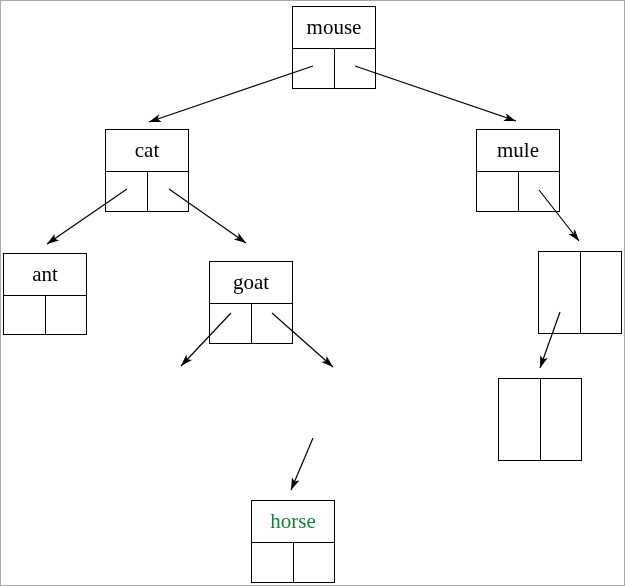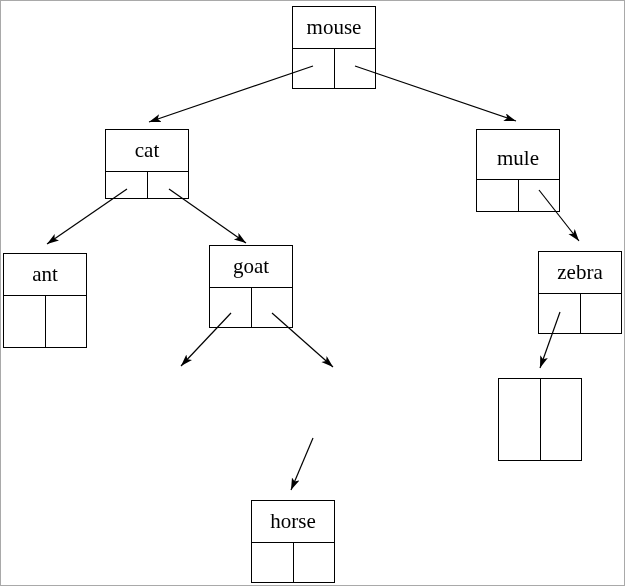--- a/index.html
+++ b/index.html
@@ -77,61 +77,60 @@
       <line x1="559" y1="311" x2="539" y2="367" stroke="#000000" stroke-width="1.2" marker-end="url(#arrowhead)"></line>
       <line x1="312" y1="437" x2="290" y2="489" stroke="#000000" stroke-width="1.2" marker-end="url(#arrowhead)"></line>
     </svg>
 <div class="node" style="left: 291px; top: 5px; width: 84px; height: 83px;">
     <div class="node-label" style="height: 42px; color: rgb(0, 0, 0);">mouse</div>
     <div class="node-cells">
       <div class="cell left"></div>
       <div class="cell right"></div>
     </div>
   </div>
-    <div class="node" style="left: 104px; top: 128px; width: 84px; height: 70px;">
+    <div class="node" style="left: 104px; top: 128px; width: 84px; height: 83px;">
     <div class="node-label" style="height: 42px; color: rgb(0, 0, 0);">cat</div>
     <div class="node-cells">
       <div class="cell left"></div>
       <div class="cell right"></div>
     </div>
   </div>
     <div class="node" style="left: 475px; top: 128px; width: 84px; height: 83px;">
-    <div class="node-label" style="height: 42px; color: rgb(0, 0, 0); margin-top: 8px;">mule</div>
+    <div class="node-label" style="height: 42px; color: rgb(0, 0, 0);">mule</div>
     <div class="node-cells">
       <div class="cell left"></div>
       <div class="cell right"></div>
     </div>
   </div>
-    <div class="node" style="left: 2px; top: 252px; width: 84px; height: 95px;">
+    <div class="node" style="left: 2px; top: 252px; width: 84px; height: 82px;">
     <div class="node-label" style="height: 42px; color: rgb(0, 0, 0);">ant</div>
     <div class="node-cells">
       <div class="cell left"></div>
       <div class="cell right"></div>
     </div>
   </div>
-    <div class="node" style="left: 208px; top: 244px; width: 84px; height: 83px;">
+    <div class="node" style="left: 208px; top: 260px; width: 84px; height: 83px;">
     <div class="node-label" style="height: 42px; color: rgb(0, 0, 0);">goat</div>
     <div class="node-cells">
       <div class="cell left"></div>
       <div class="cell right"></div>
     </div>
   </div>
     <div class="node" style="left: 537px; top: 250px; width: 84px; height: 83px;">
-    <div class="node-label" style="height: 42px; color: rgb(0, 0, 0);">zebra</div>
     <div class="node-cells">
       <div class="cell left"></div>
       <div class="cell right"></div>
     </div>
   </div>
     <div class="node" style="left: 497px; top: 377px; width: 84px; height: 83px;">
     <div class="node-cells">
       <div class="cell left"></div>
       <div class="cell right"></div>
     </div>
   </div>
     <div class="node" style="left: 250px; top: 499px; width: 84px; height: 83px;">
-    <div class="node-label" style="height: 42px; color: #000000;">horse</div>
+    <div class="node-label" style="height: 42px; color: #15803d;">horse</div>
     <div class="node-cells">
       <div class="cell left"></div>
       <div class="cell right"></div>
     </div>
   </div>
   </div>
 
 </body></html>

